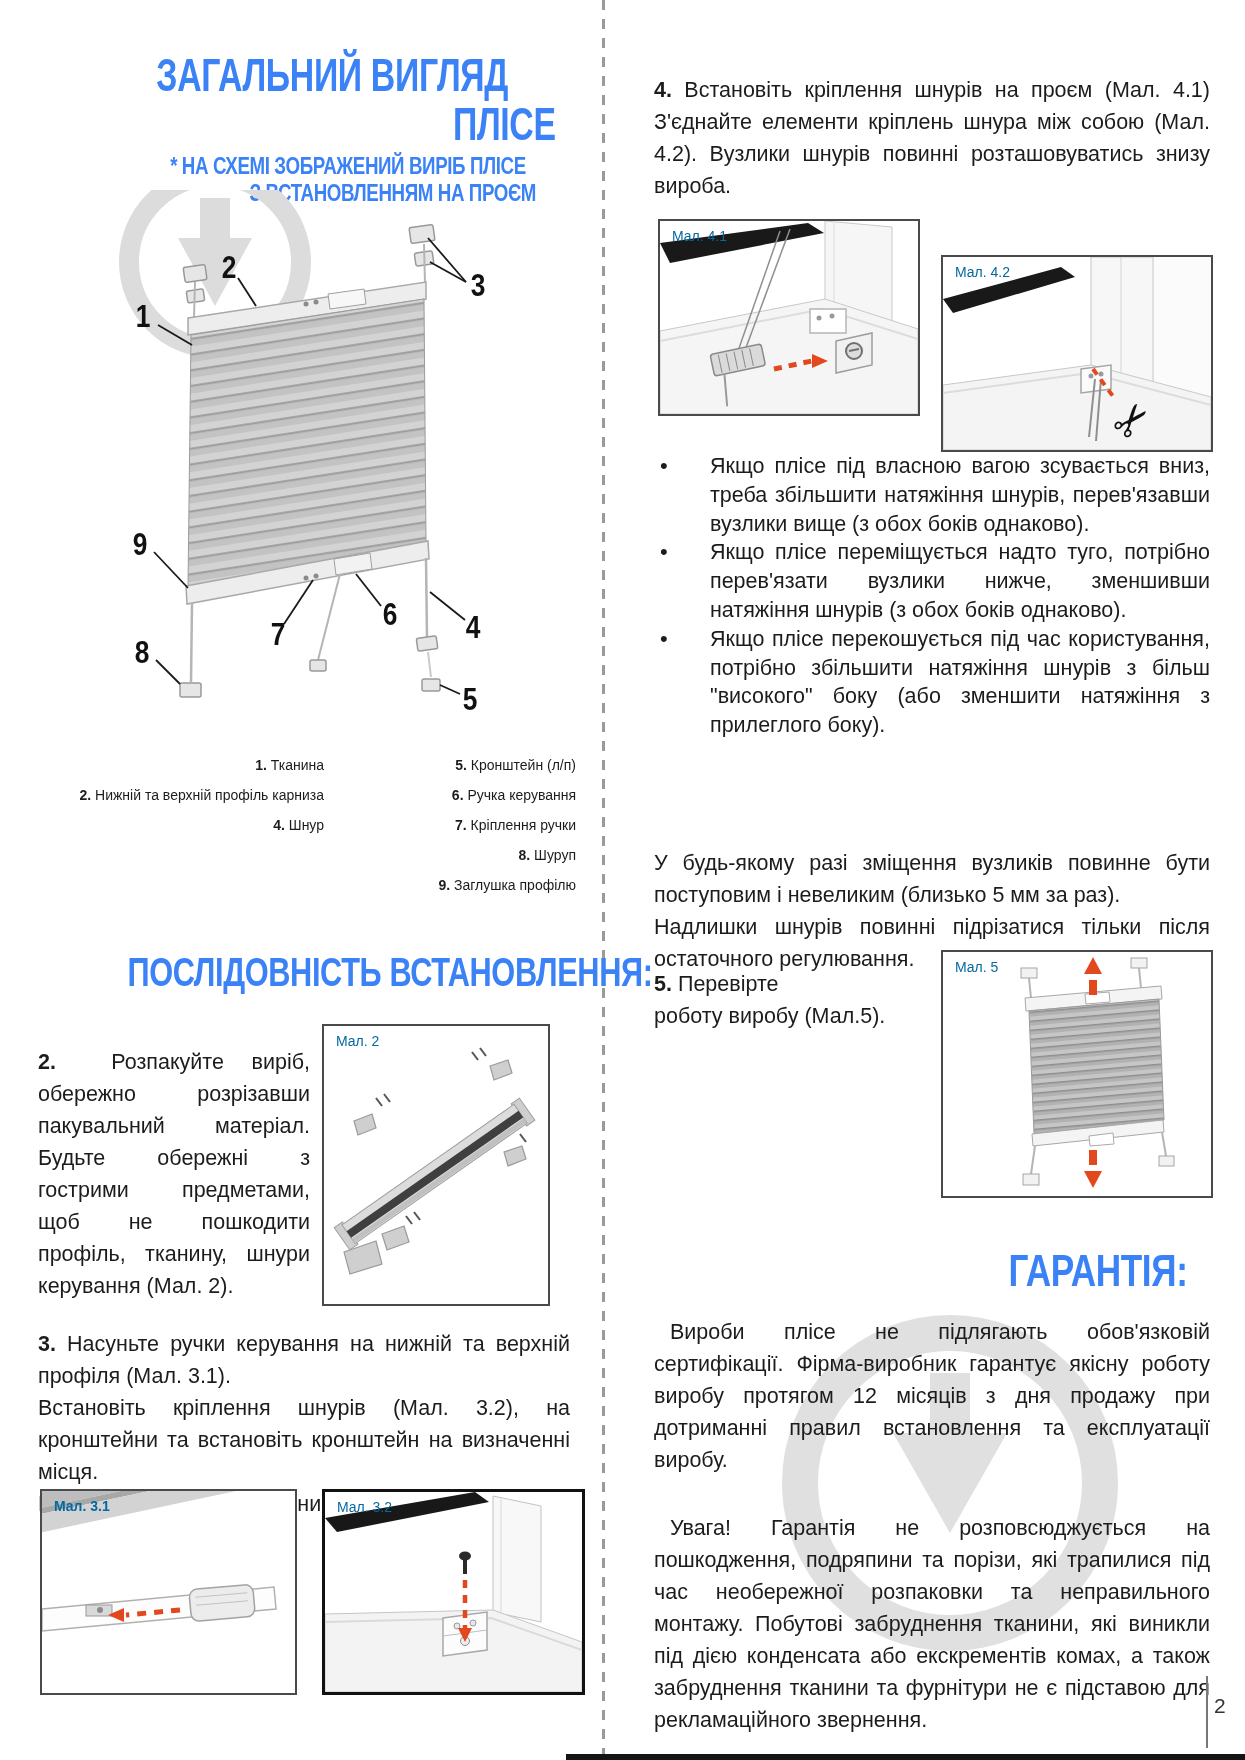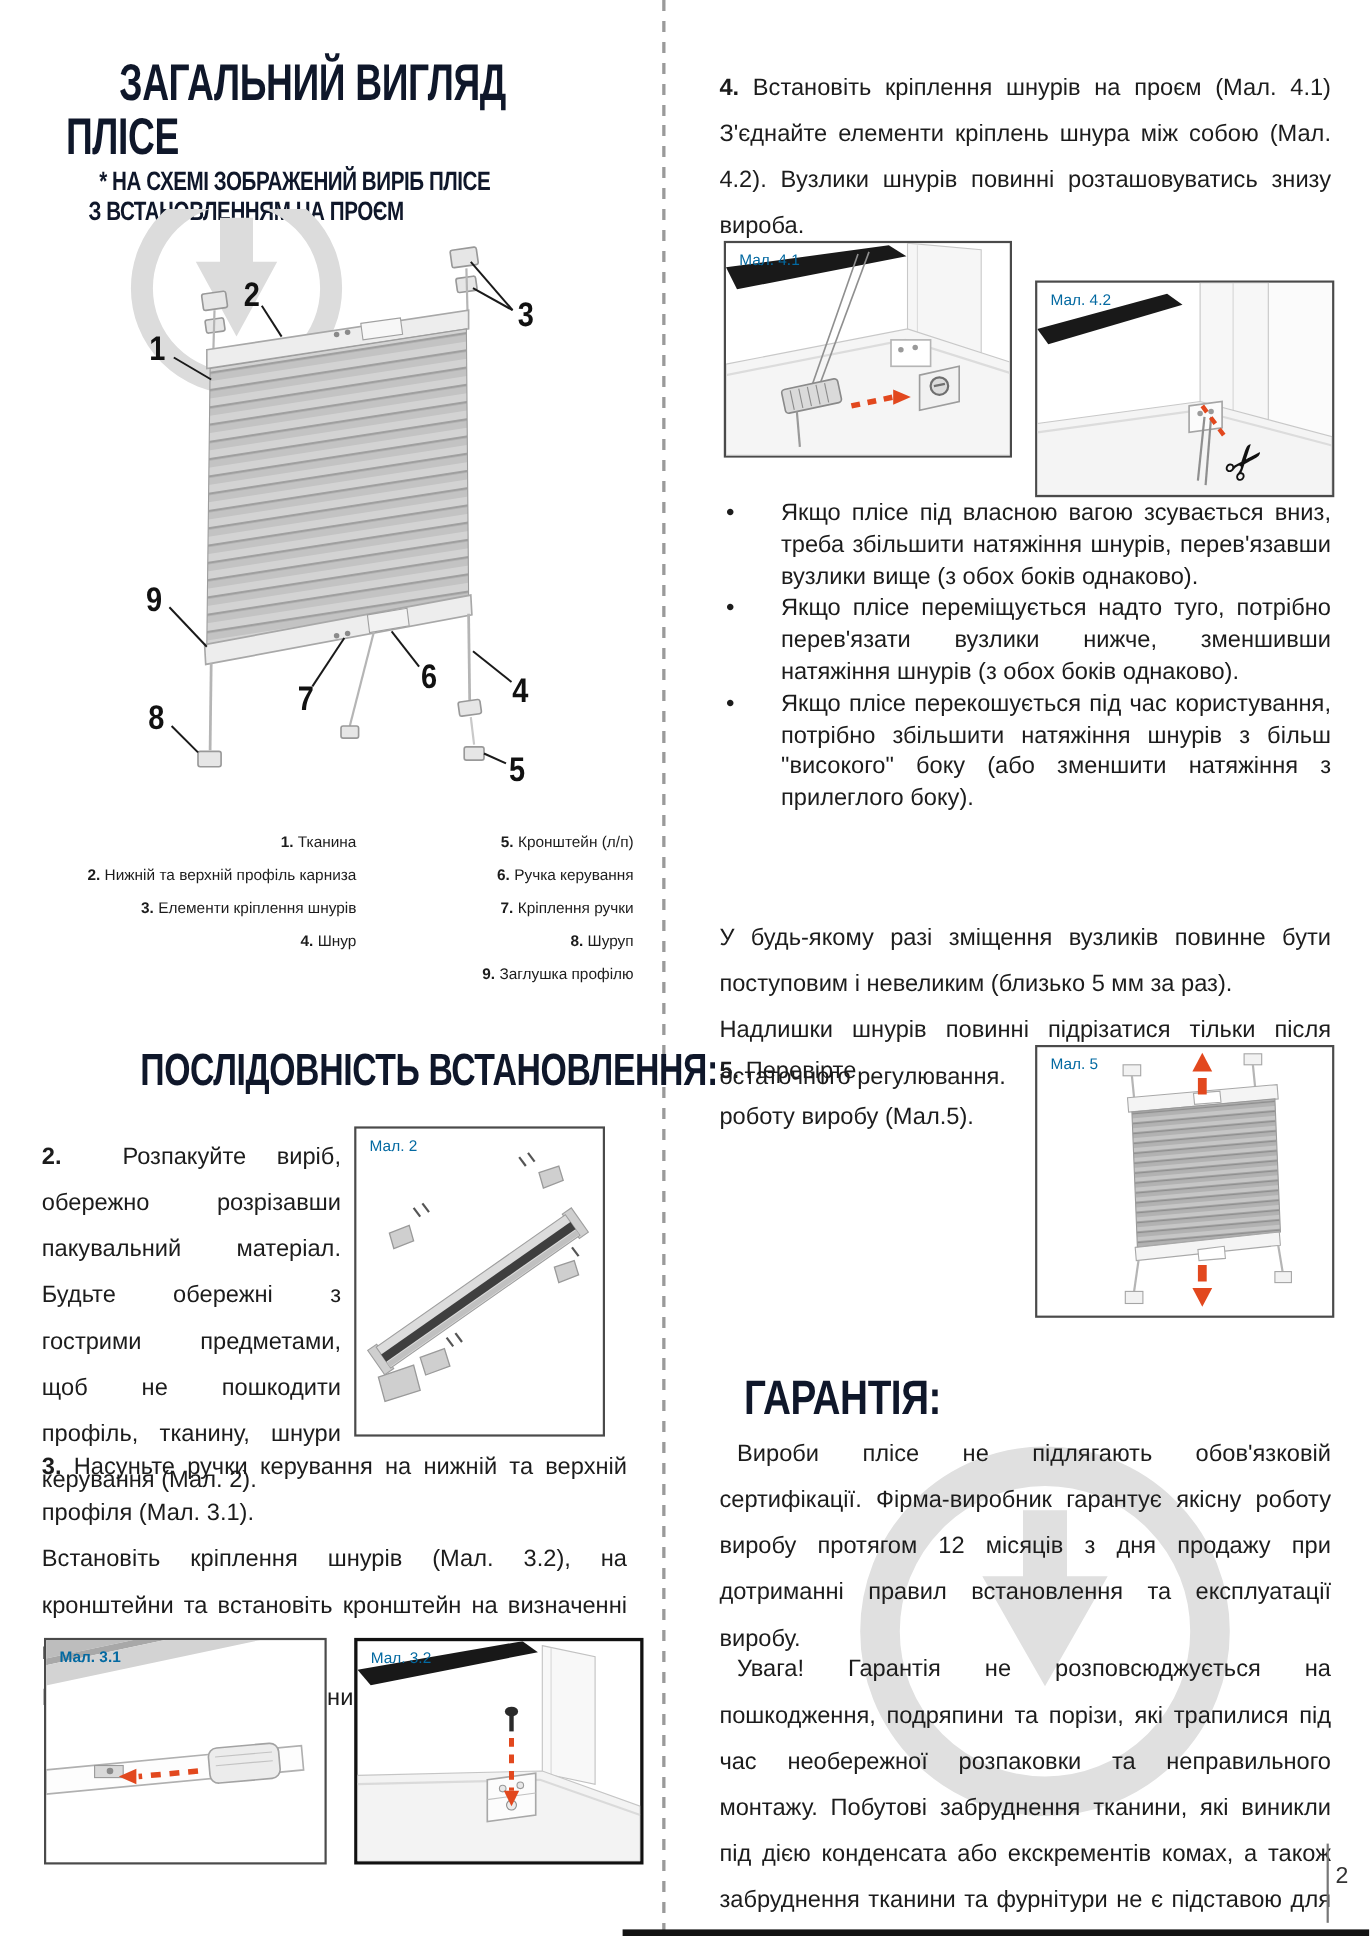--- a/index.html
+++ b/index.html
@@ -3,31 +3,31 @@
 <meta charset="utf-8">
 <style>
   html,body{margin:0;padding:0;background:#fff;}
   .page{position:relative;width:1245px;height:1760px;background:#fff;overflow:hidden;
         font-family:"Liberation Sans",sans-serif;color:#1c1c1c;}
   .abs{position:absolute;}
   
   .divider{position:absolute;left:602px;top:0;width:3px;height:1760px;
            background:repeating-linear-gradient(180deg,#9a9a9a 0 10px,transparent 10px 19px);}
   
-  .disp{font-weight:bold;color:#0f172a;text-align:left;}
+  .disp{font-weight:bold;color:#3b82f6;text-align:right;}
   .disp .ln{display:inline-block;transform:scaleX(0.72);transform-origin:50% 50%;white-space:nowrap;letter-spacing:-0.5px;}
   .title{font-size:47px;line-height:49px;}
   .subtitle{font-size:24px;line-height:27px;}
   .subtitle .ln{transform:scaleX(0.78);}
   .seqhead{font-size:41px;line-height:44px;}
   .seqhead .ln{transform:scaleX(0.75);}
   .warrhead{font-size:44px;line-height:46px;}
   .warrhead .ln{transform:scaleX(0.80);}
   
-  .txt{font-size:21.5px;line-height:42px;text-align:justify;}
+  .txt{font-size:21.5px;line-height:32px;text-align:justify;margin-top:16px;}
   .txt p{margin:0;}
   .indent p{text-indent:16px;}
   .callout{position:absolute;font-weight:bold;font-size:31px;color:#111;transform:translate(-50%,-50%) scaleX(0.85);}
   
   .legend .item{padding-left:30px;text-indent:-30px;font-size:14px;line-height:30px;text-align:right;}
   
   .bullet{position:relative;padding-left:56px;text-align:justify;font-size:21.5px;line-height:28.8px;}
   .bullet::before{content:"\2022";position:absolute;left:6px;top:0;font-size:22px;}
   
   .fig{position:absolute;background:#fff;border:2px solid #4a4a4a;box-sizing:border-box;}
@@ -121,21 +121,20 @@
   <div class="callout" style="left:473px;top:628px;">4</div>
   <div class="callout" style="left:470px;top:700px;">5</div>
   <div class="callout" style="left:390px;top:615px;">6</div>
   <div class="callout" style="left:278px;top:635px;">7</div>
   <div class="callout" style="left:142px;top:653px;">8</div>
   <div class="callout" style="left:140px;top:545px;">9</div>
 
   <div class="abs legend" style="left:46px;top:750px;width:278px;">
     <div class="item"><b>1.</b> <span>Тканина</span></div>
     <div class="item"><b>2.</b> <span>Нижній та верхній профіль карниза</span></div>
-    <div class="item"><b>3.</b> <span>Елементи кріплення шнурів</span></div>
     <div class="item"><b>4.</b> <span>Шнур</span></div>
   </div>
   <div class="abs legend" style="left:356px;top:750px;width:220px;">
     <div class="item"><b>5.</b> <span>Кронштейн (л/п)</span></div>
     <div class="item"><b>6.</b> <span>Ручка керування</span></div>
     <div class="item"><b>7.</b> <span>Кріплення ручки</span></div>
     <div class="item"><b>8.</b> <span>Шуруп</span></div>
     <div class="item"><b>9.</b> <span>Заглушка профілю</span></div>
   </div>
 

